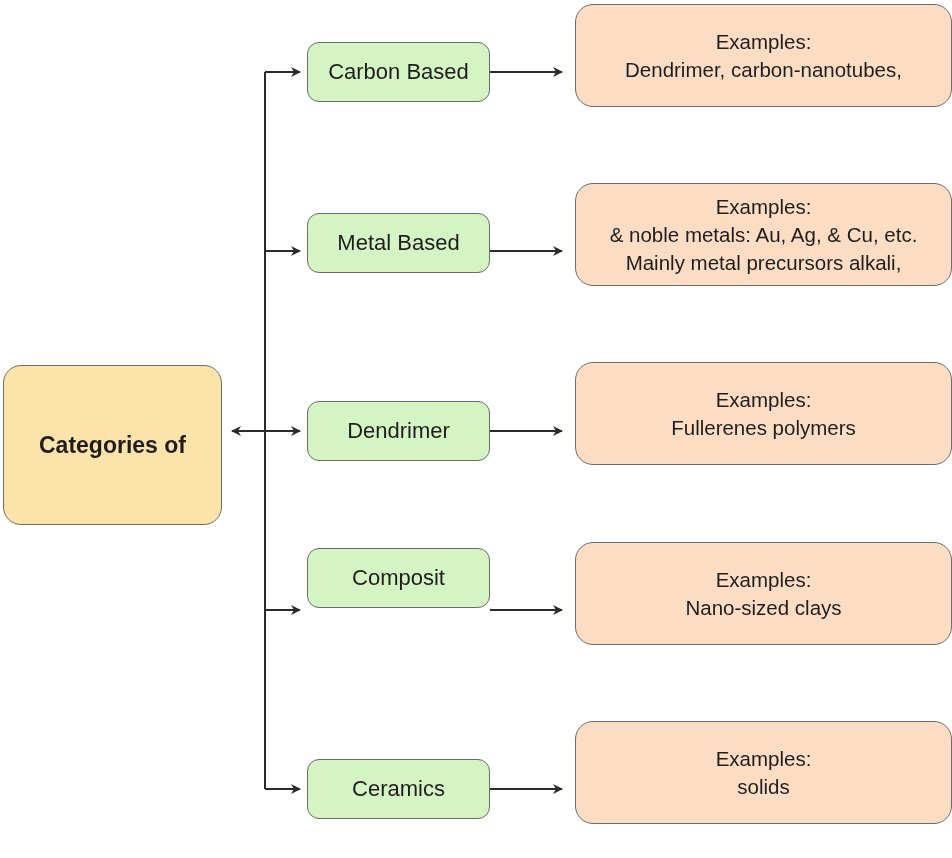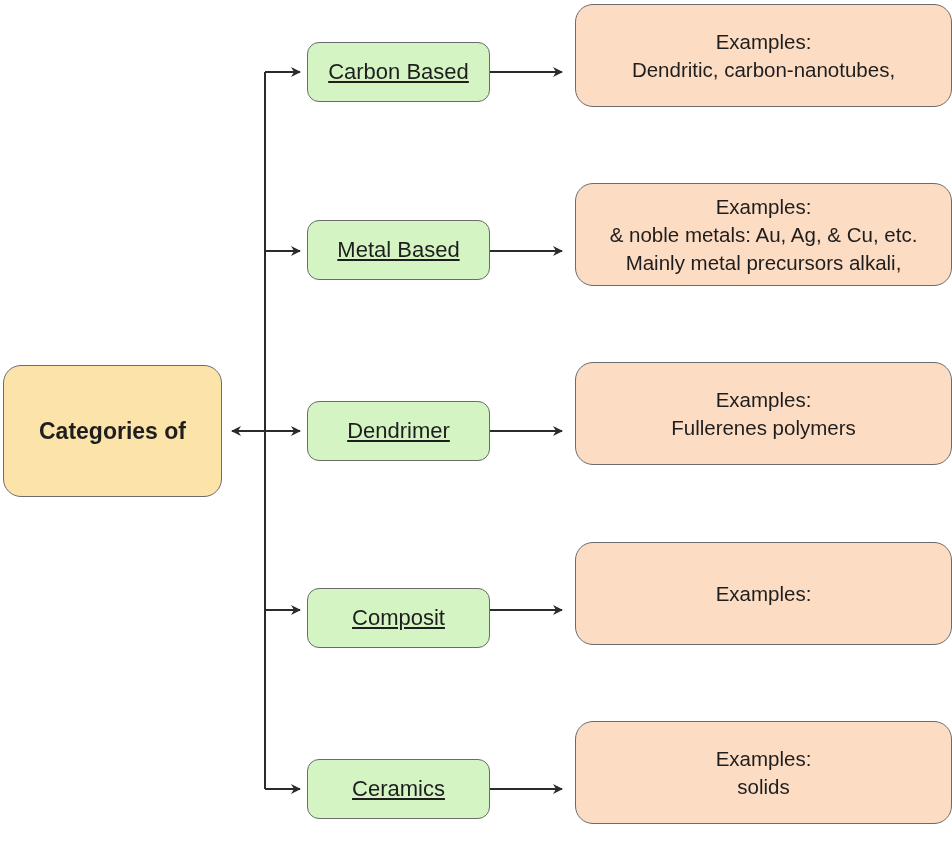--- a/index.html
+++ b/index.html
@@ -1,19 +1,19 @@
 <!DOCTYPE html>
 <html><head>
 <meta charset="utf-8">
 <style>
   html,body{margin:0;padding:0;background:#ffffff;}
   body{width:952px;height:858px;position:relative;overflow:hidden;font-family:"Liberation Sans",sans-serif;color:#1e1e1e;}
   .box{position:absolute;box-sizing:border-box;border:1.5px solid #6b6b6b;display:flex;align-items:center;justify-content:center;text-align:center;}
-  .root{left:3px;top:365px;width:219px;height:132px;background:#fce3a9;border-radius:18px;font-weight:bold;font-size:23px;line-height:30px;}
-  .cat{left:307px;width:183px;height:60px;background:#d5f4c4;border-radius:12px;font-size:22px;text-decoration:underline;}
+  .root{left:3px;top:365px;width:219px;height:160px;background:#fce3a9;border-radius:18px;font-weight:bold;font-size:23px;line-height:30px;}
+  .cat{left:307px;width:183px;height:60px;background:#d5f4c4;border-radius:12px;font-size:22px;}
   .ex{left:575px;width:377px;height:103px;background:#fddcc4;border-radius:18px;font-size:20.5px;line-height:28px;}
   .ex .inner{display:flex;flex-direction:column;align-items:center;}
   svg.connectors{position:absolute;left:0;top:0;}
 </style>
 </head>
 <body>
 
 <svg class="connectors" width="952" height="858" viewBox="0 0 952 858">
   <defs>
     <marker id="ah" markerWidth="10" markerHeight="10" refX="9" refY="5" orient="auto" markerUnits="userSpaceOnUse">
@@ -39,47 +39,48 @@
     </g>
 </svg>
 
 <div class="box root">
   <div>
     <div>Categories of</div>
   </div>
 </div>
 
 <div class="box cat" style="top:42px">Carbon Based</div>
-<div class="box cat" style="top:220px">Metal Based</div>
+<div class="box cat" style="top:213px">Metal Based</div>
 <div class="box cat" style="top:401px">Dendrimer</div>
-<div class="box cat" style="top:588px">Composit</div>
+<div class="box cat" style="top:548px">Composit</div>
 <div class="box cat" style="top:759px">Ceramics</div>
 
 <div class="box ex" style="top:4px">
   <div class="inner">
     <div>Examples:</div>
-    <div>Dendritic, carbon-nanotubes,</div>
+    <div>Dendrimer, carbon-nanotubes,</div>
   </div>
 </div>
 <div class="box ex" style="top:183px">
   <div class="inner">
     <div>Examples:</div>
     <div>&amp; noble metals: Au, Ag, &amp; Cu, etc.</div>
     <div>Mainly metal precursors alkali,</div>
   </div>
 </div>
 <div class="box ex" style="top:362px">
   <div class="inner">
     <div>Examples:</div>
     <div>Fullerenes polymers</div>
   </div>
 </div>
 <div class="box ex" style="top:542px">
   <div class="inner">
     <div>Examples:</div>
+    <div>Nano-sized clays</div>
   </div>
 </div>
 <div class="box ex" style="top:721px">
   <div class="inner">
     <div>Examples:</div>
     <div>solids</div>
   </div>
 </div>
 
 </body></html>

